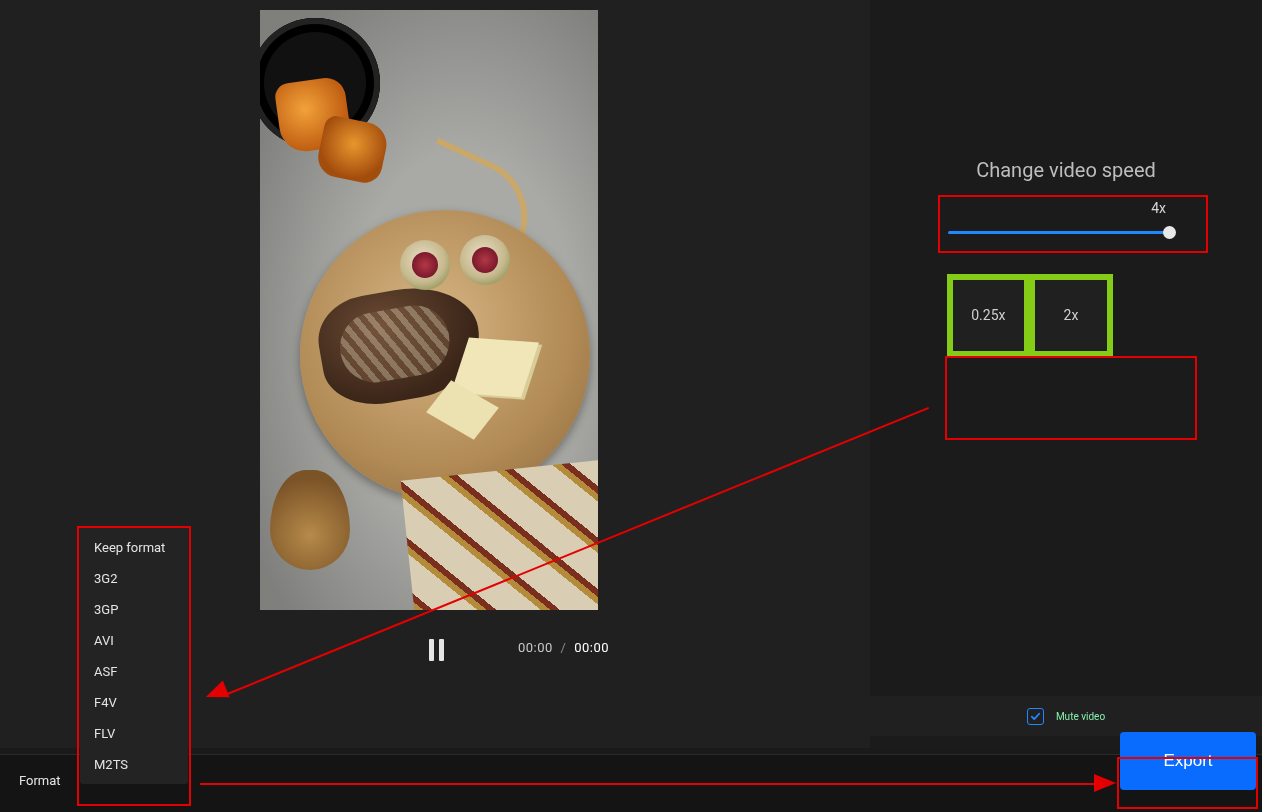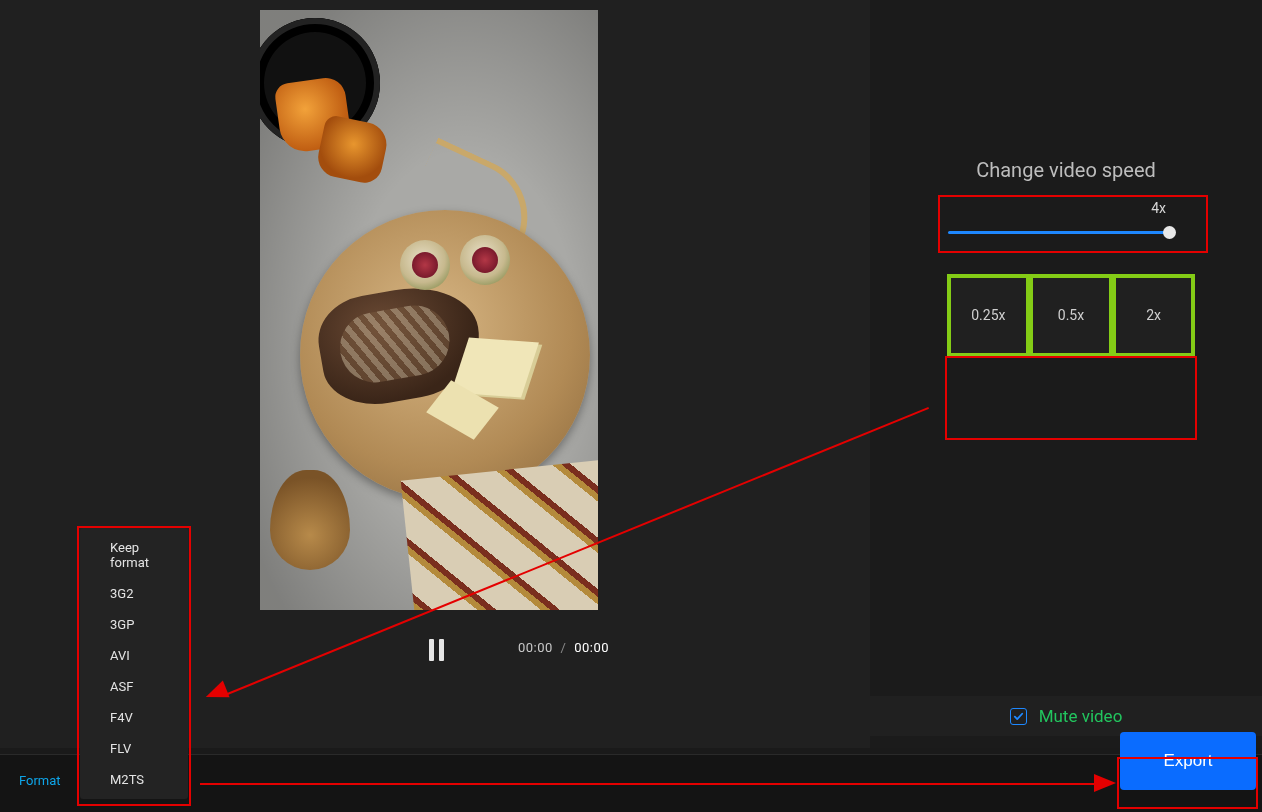--- a/index.html
+++ b/index.html
@@ -127,57 +127,57 @@
   }
   .slider-val{
     position:absolute; right:12px; top:4px; font-size:14px; color:#d6d6d6;
   }
 
   .speed-grid{
     position:absolute; left:947px; top:274px; width:248px;
     display:grid; grid-template-columns:repeat(3,1fr); grid-template-rows:repeat(2,82px);
   }
   .speed-cell{
-    border:4px solid #84cc16; display:flex; align-items:center; justify-content:center;
+    border:6px solid #84cc16; display:flex; align-items:center; justify-content:center;
     font-size:14px; color:#cfcfcf; cursor:pointer; background:#202020;
     margin:-0.5px;
   }
 
   .mute-row{
     position:absolute; left:870px; right:0; top:696px; height:40px;
     display:flex; align-items:center; justify-content:center; gap:12px;
     background:#202020;
   }
   .chk{
     width:17px;height:17px;border:1.5px solid #1e88ff;border-radius:3px;
     display:flex;align-items:center;justify-content:center;
   }
   .chk svg{width:11px;height:11px;}
-  .mute-text{font-size:17px;color:#22c55e;}
+  .mute-text{font-size:10px;color:#86efac;}
 
   
   .bottom-bar{
     position:absolute; left:0; right:0; bottom:0; height:58px;
     background:#141414; border-top:1px solid #2a2a2a;
     display:flex; align-items:center;
   }
   .format-label{
-    position:absolute; left:19px; bottom:24px; font-size:13px; color:#0ea5e9;
+    position:absolute; left:19px; bottom:24px; font-size:13px; color:#e5e5e5;
   }
   .export-btn{
     position:absolute; right:6px; bottom:22px; top:auto;
     width:136px; height:58px;
     background:#0a6cff; color:#fff; border:none; border-radius:4px;
     font-size:17px; cursor:pointer;
   }
 
   
   .format-menu{
     position:absolute; left:80px; top:528px; width:108px;
-    background:#232323; border-radius:3px; padding:4px 16px;
+    background:#232323; border-radius:3px; padding:4px 0;
   }
   .format-menu div{
     padding:8px 14px; font-size:13px; color:#e4e4e4; cursor:pointer;
   }
 
   
   .hl{position:absolute; border:2.5px solid #e40000; pointer-events:none;}
   .arrow-line{position:absolute; background:#e40000; height:2px; transform-origin:left center; pointer-events:none;}
   .arrow-head{position:absolute; width:0;height:0; pointer-events:none;}
 </style>
@@ -221,21 +221,20 @@
   <div class="slider-val">4x</div>
   <div class="slider-wrap">
     <div class="slider-track">
         <div class="slider-thumb"></div>
       </div>
   </div>
 </div>
 
 <div class="speed-grid">
   <div class="speed-cell">0.25x</div>
-  <div class="speed-cell">0.5x</div>
   <div class="speed-cell">2x</div>
 </div>
 
 <div class="mute-row">
   <div class="chk">
     <svg viewBox="0 0 12 12">
       <path d="M2 6.2 L4.6 8.8 L10 3" stroke="#1e88ff" stroke-width="2" fill="none" stroke-linecap="round" stroke-linejoin="round"></path>
     </svg>
   </div>
   <span class="mute-text">Mute video</span>

